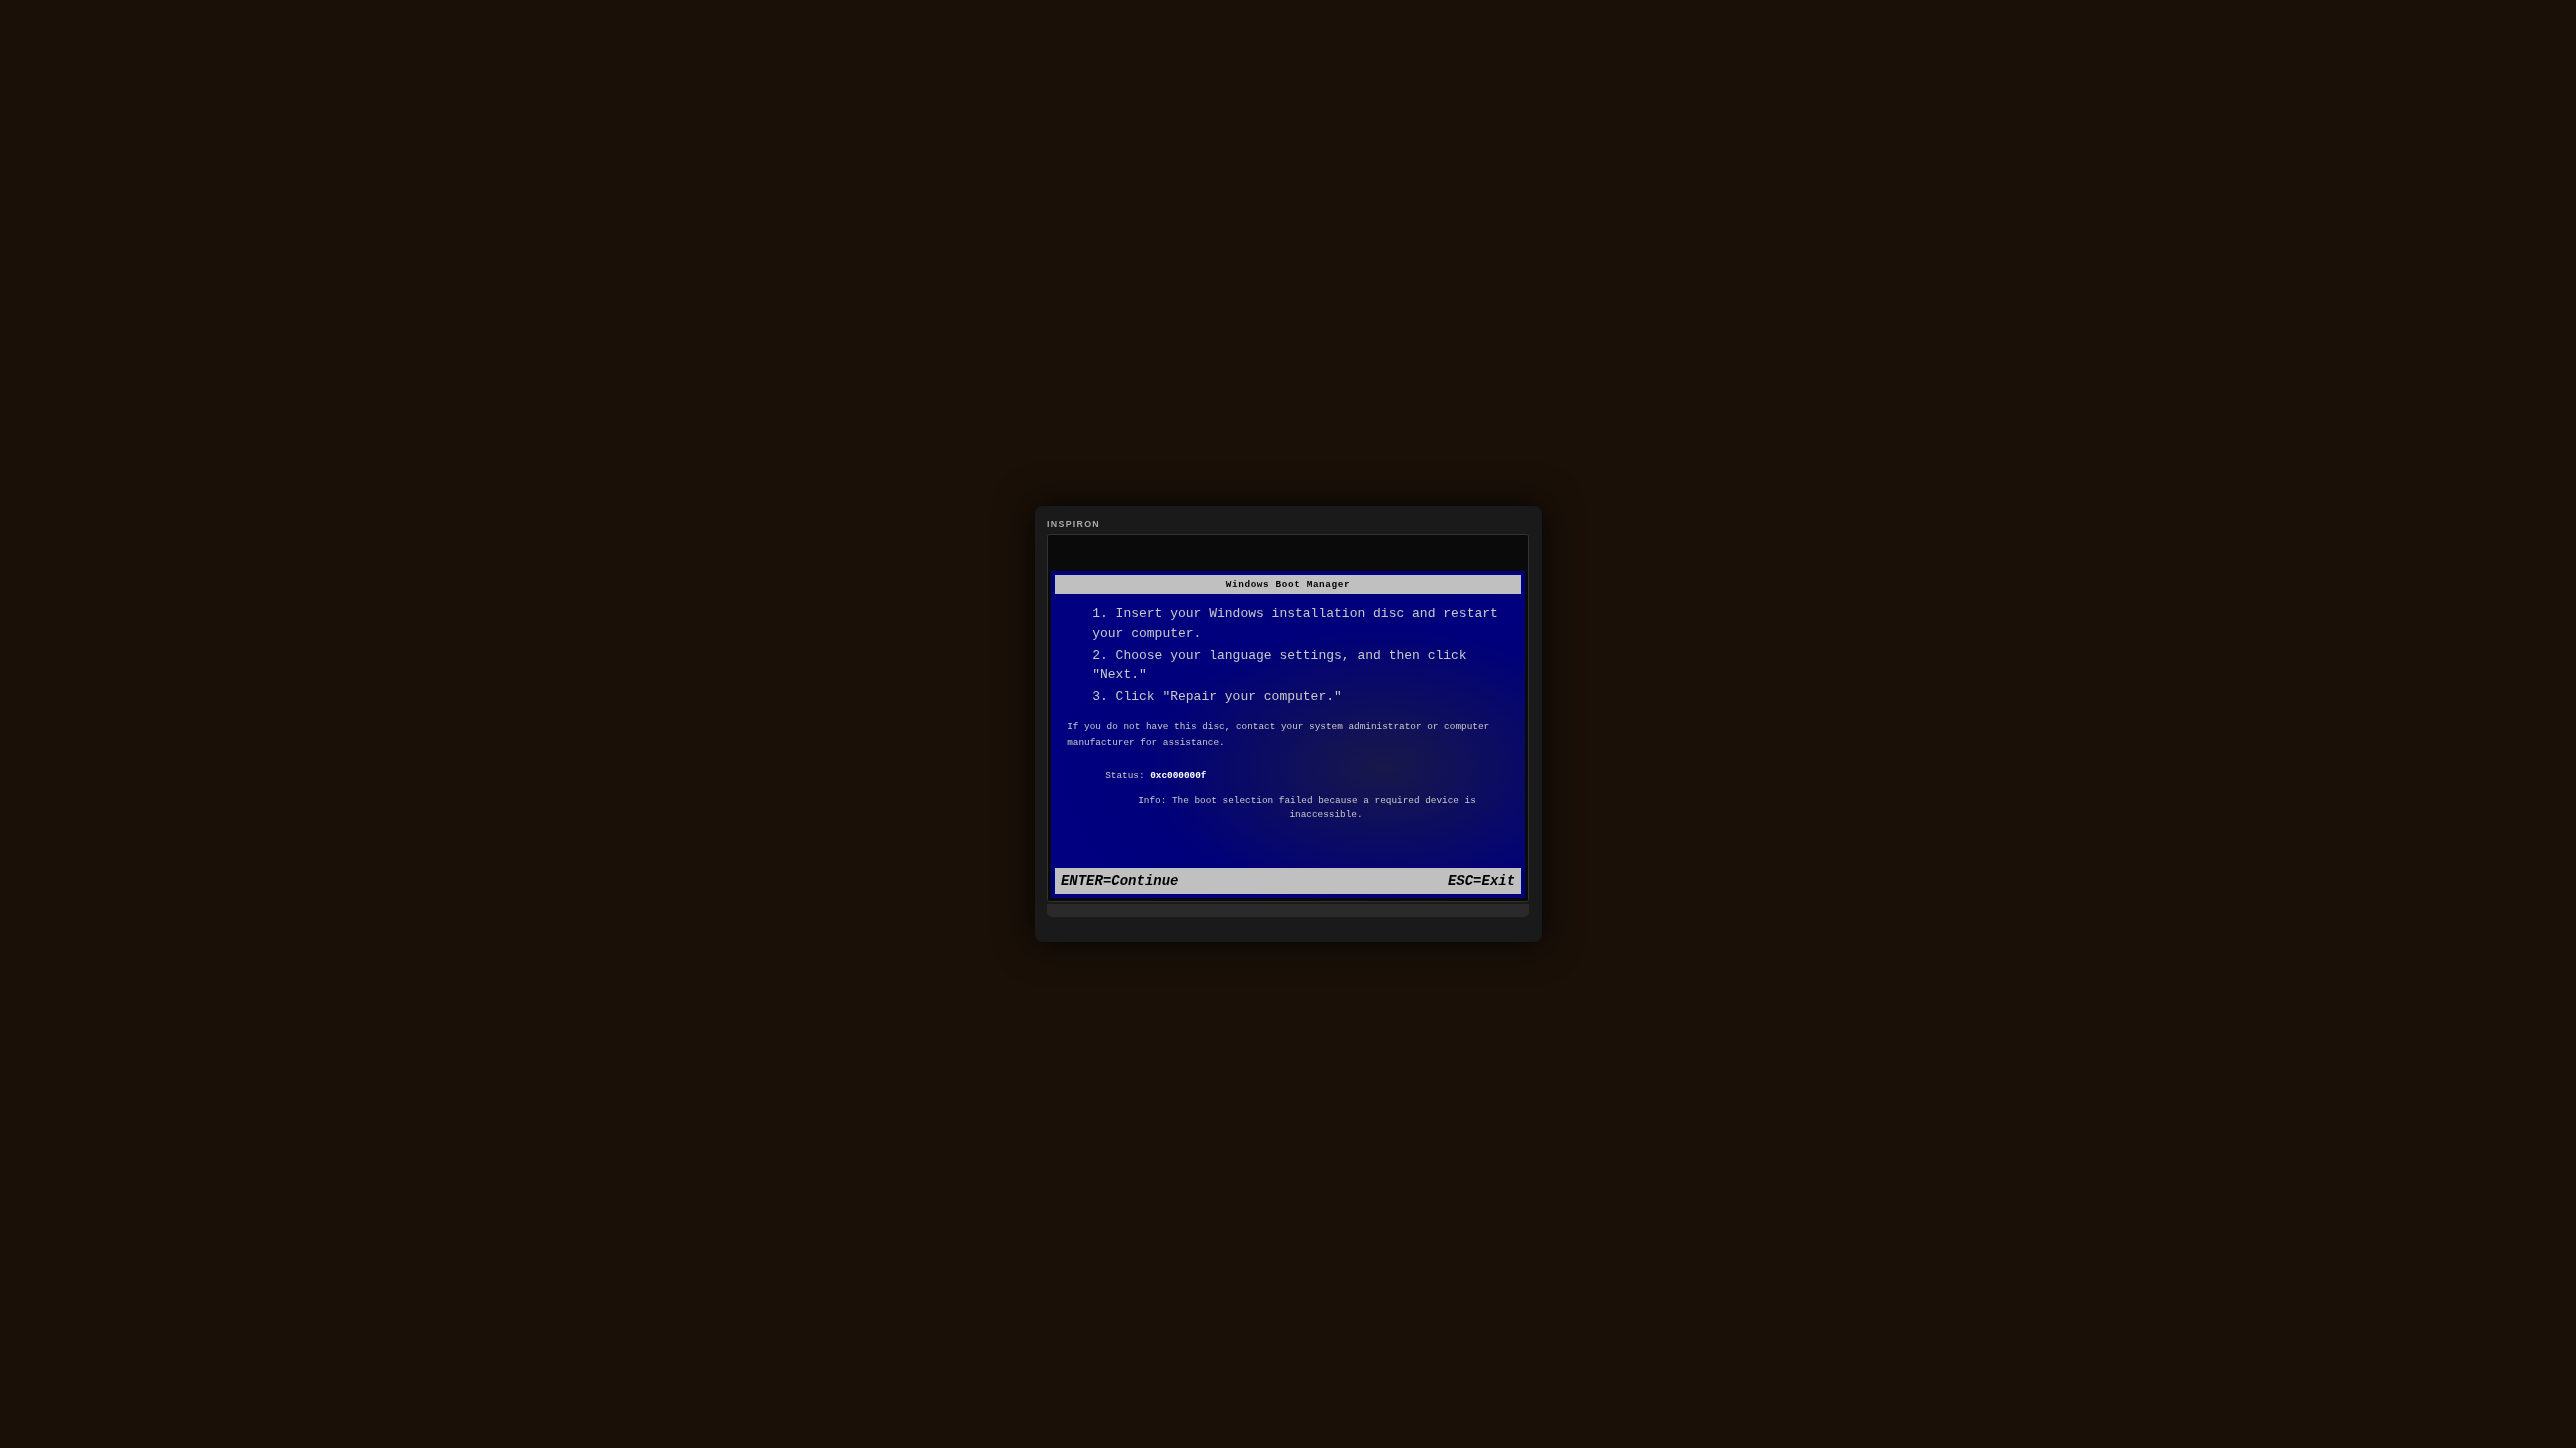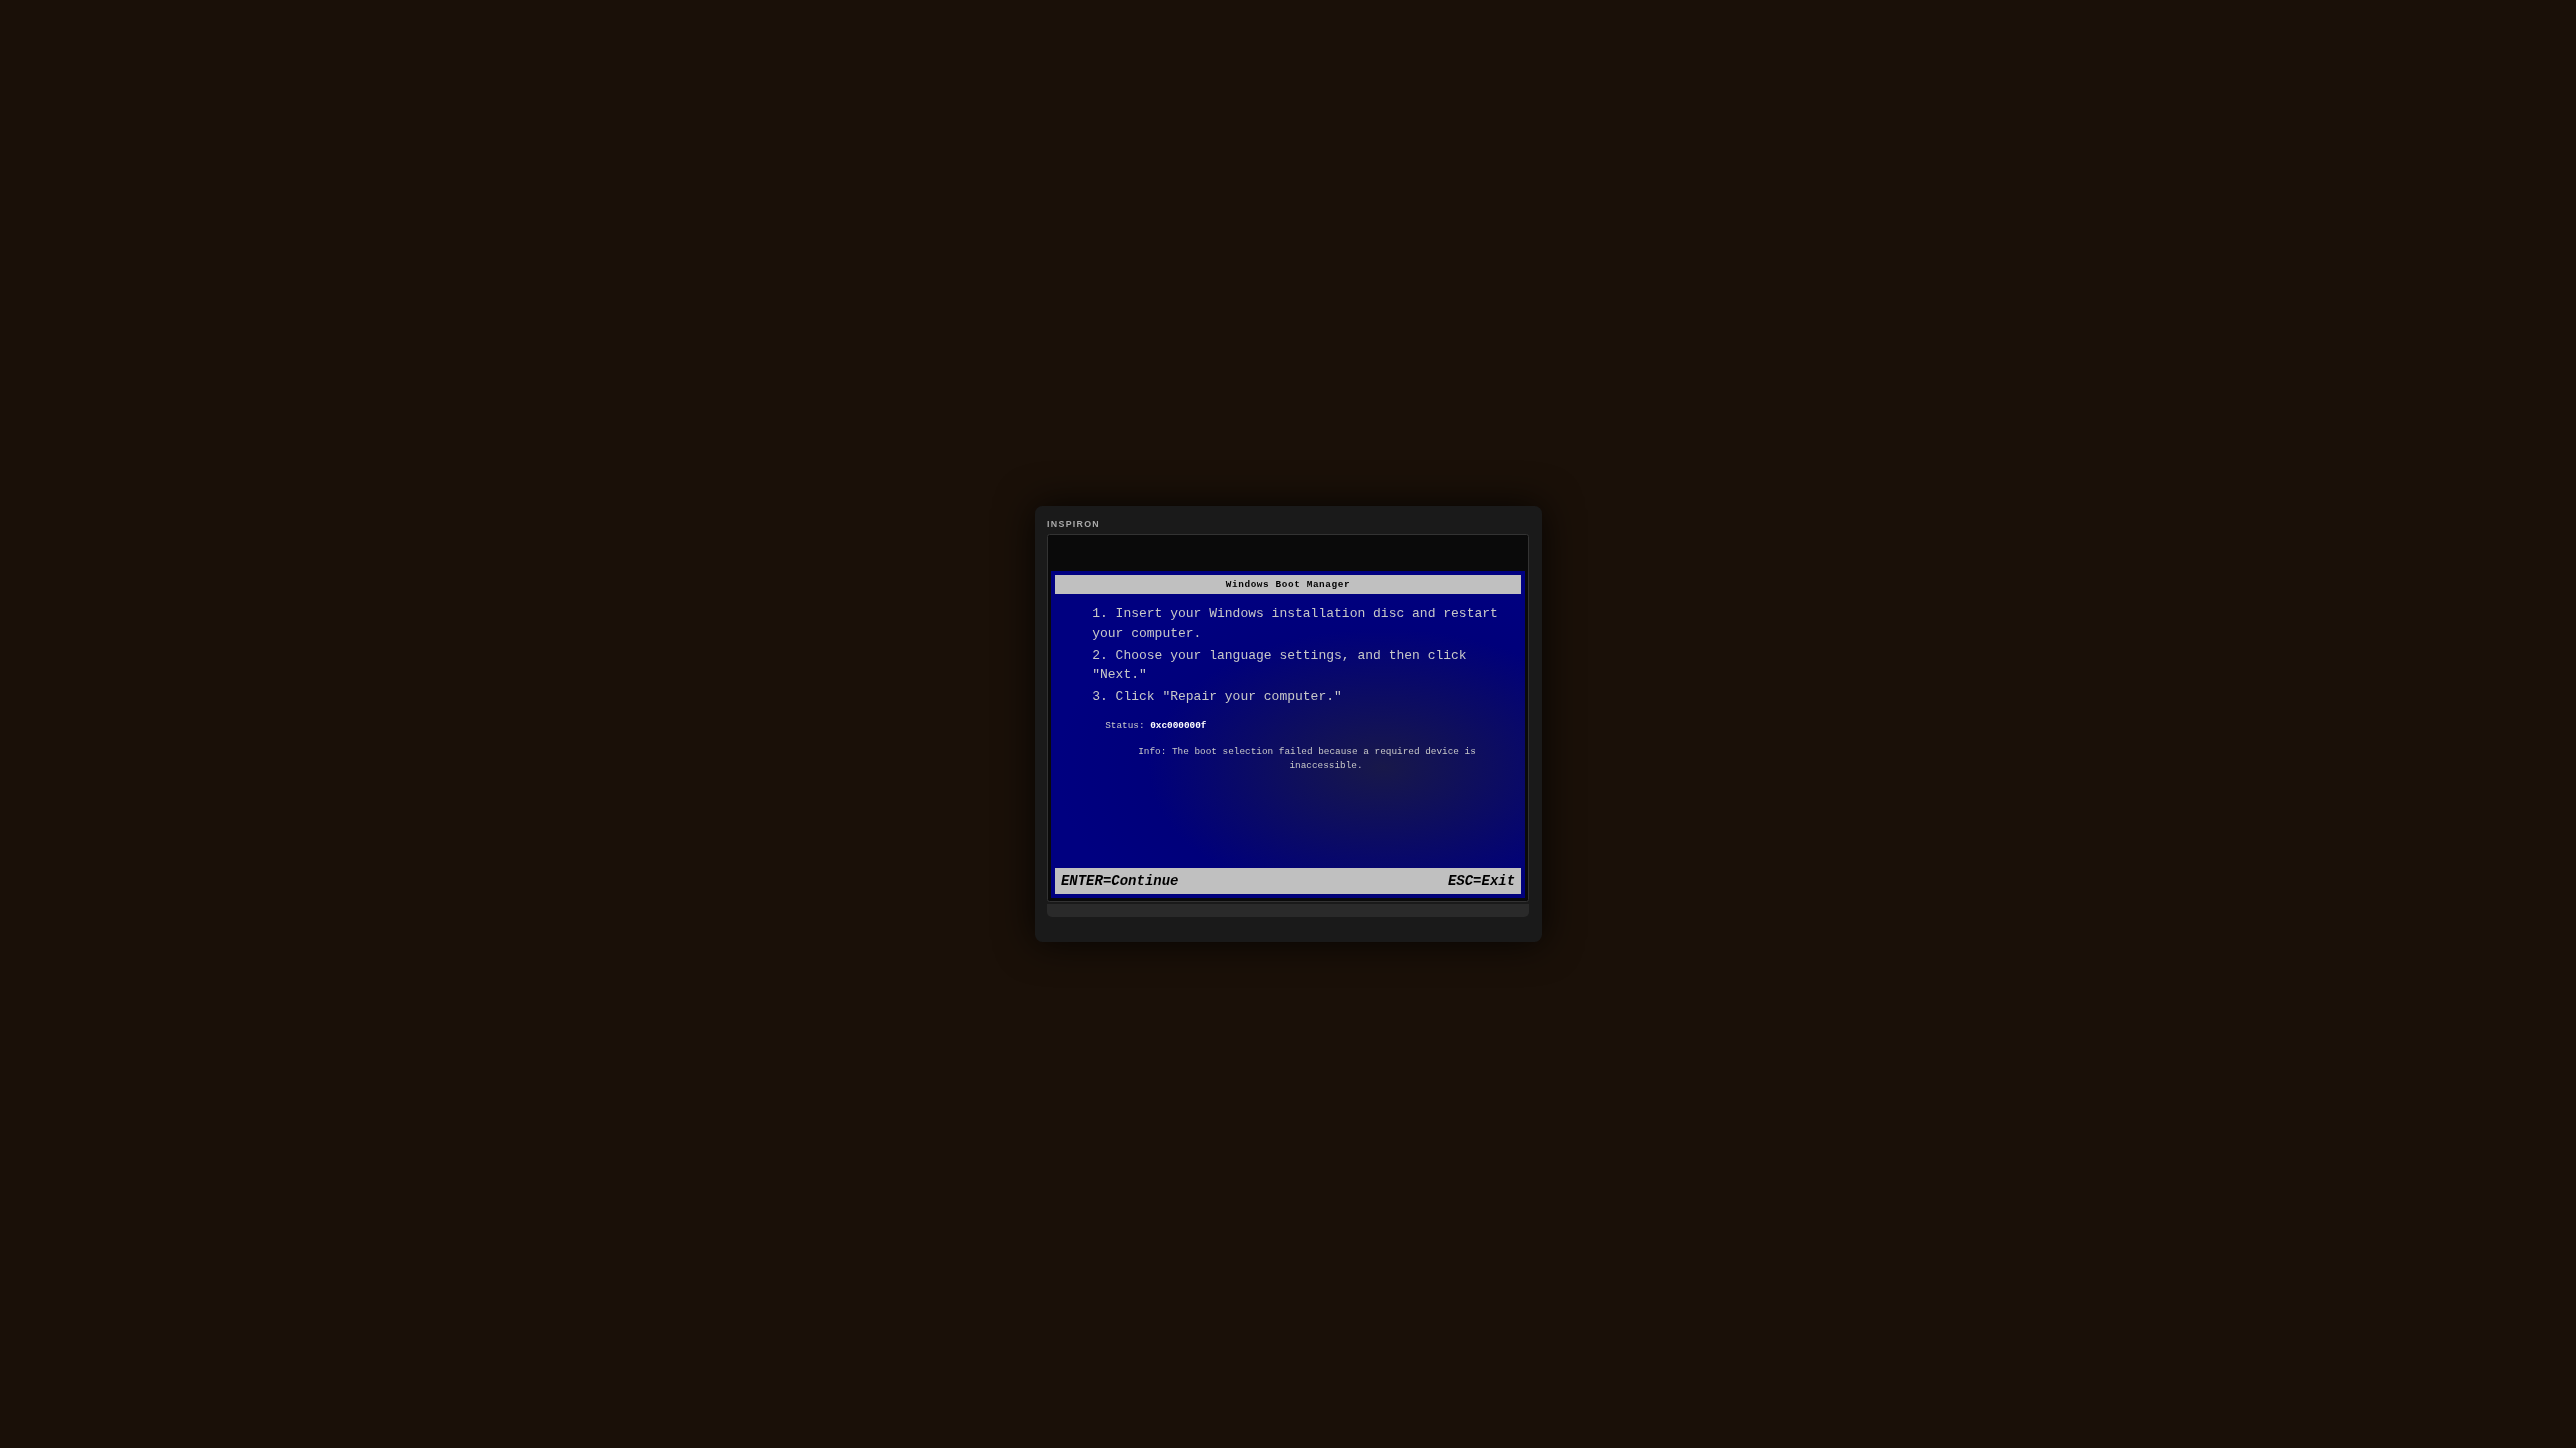--- a/index.html
+++ b/index.html
@@ -162,20 +162,24 @@
 
       <div class="screen-content">
 
 
         <ul class="steps-list">
           <li>1.  Insert your Windows installation disc and restart your computer.</li>
           <li>2.  Choose your language settings, and then click "Next."</li>
           <li>3.  Click "Repair your computer."</li>
         </ul>
 
+        <div class="contact-text">
+          <div>If you do not have this disc, contact your system administrator or computer</div>
+          <div>manufacturer for assistance.</div>
+        </div>
 
         <div class="status-section">
           <div class="status-line">
             <span>Status: </span><span class="status-code">0xc000000f</span>
           </div>
         </div>
 
         <div class="info-section">
           <div class="info-line">
             <span>Info: </span><span>The boot selection failed because a required device is</span>

